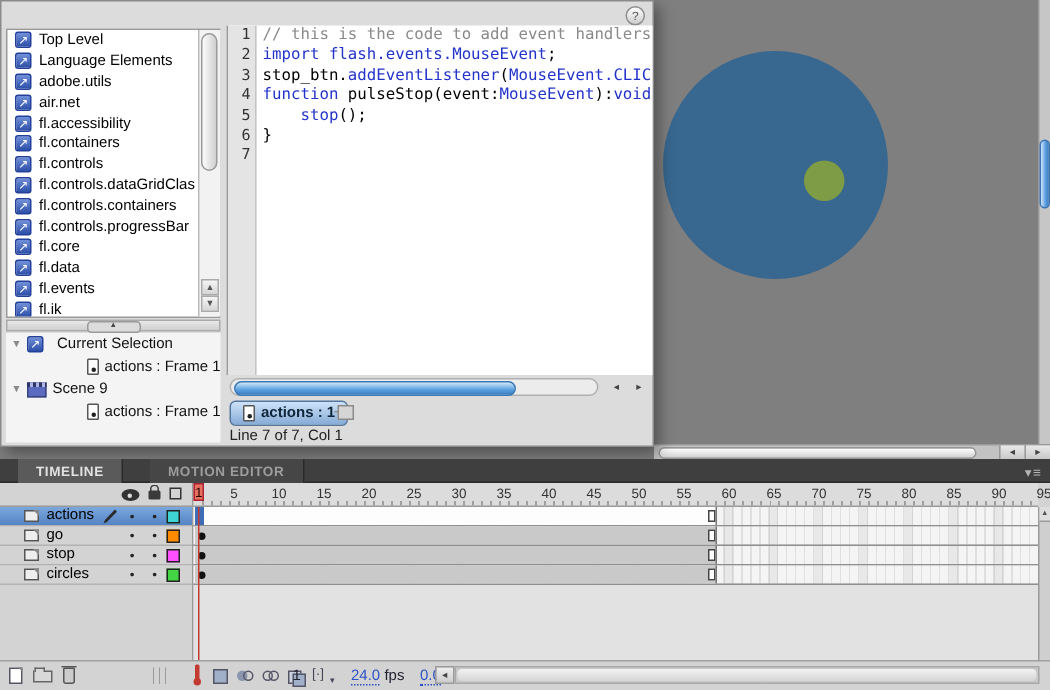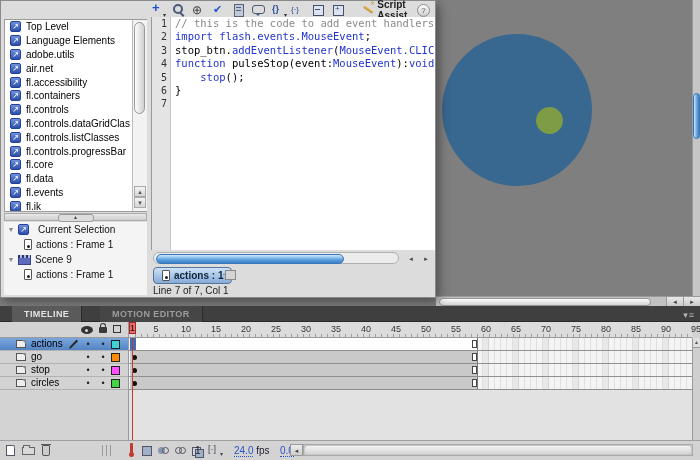--- a/index.html
+++ b/index.html
@@ -69,21 +69,21 @@
       background:linear-gradient(to right,#fdfdfd,#cfcfcf);border:1px solid #9a9a9a;box-sizing:border-box;}
   .sb-btn{position:absolute;left:1px;width:12px;height:11px;text-align:center;font-size:6px;color:#555;line-height:11px;background:linear-gradient(#f5f5f5,#d5d5d5);border:1px solid #aaa;box-sizing:border-box;}
   
   #pane-splitter{left:3px;top:212px;width:143px;height:8px;background:linear-gradient(#e8e8e8,#cfcfcf);border:1px solid #aaa;box-sizing:border-box;}
   #pane-splitter .handle{position:absolute;left:50%;top:0px;transform:translateX(-50%);width:34px;height:6px;border-radius:3px;
       background:#dcdcdc;border:1px solid #9a9a9a;text-align:center;line-height:5px;font-size:5px;color:#444;}
   
   #navigator{left:3px;top:221px;width:143px;height:73px;background:#f4f4f4;overflow:hidden;}
   .nav-row{height:15px;display:flex;align-items:center;white-space:nowrap;}
   .nav-row .tri{flex:0 0 14px;text-align:center;font-size:7px;color:#8a8a8a;}
-  .nav-row.child{padding-left:20px;}
+  .nav-row.child{padding-left:20px;justify-content:flex-end;}
   .nav-label{font-size:10px;margin-left:4px;}
   .frame-icon{display:inline-block;width:8px;height:11px;background:#fff;border:1px solid #555;border-radius:1px;position:relative;box-sizing:border-box;}
   .frame-icon::after{content:"";position:absolute;left:2px;bottom:1px;width:3px;height:3px;border-radius:50%;background:#222;}
   .scene-icon{display:inline-block;width:13px;height:10px;background:#5b6cc0;border:1px solid #39437e;box-sizing:border-box;position:relative;}
   .scene-icon::before{content:"";position:absolute;left:-1px;top:-1px;width:13px;height:3px;
       background:repeating-linear-gradient(90deg,#2c3566 0 2px,#aeb6e2 2px 4px);}
   .symbol-icon{display:inline-block;width:8px;height:8px;background:#8ac33f;border:1px solid #567a22;transform:rotate(45deg);box-shadow:2px 2px 0 #d86c2a;margin-left:2px;}
 
   
   #script-pane{left:150px;top:16px;width:284px;height:233px;background:#fff;border-left:1px solid #999;box-sizing:border-box;overflow:hidden;}
@@ -197,38 +197,20 @@
   </div>
   <div id="stage-hscroll" class="abs">
     <div class="hthumb"></div>
     <div class="hs-btn" style="right:17px;">◂</div>
     <div class="hs-btn" style="right:0;">▸</div>
   </div>
 </div>
 
 <div id="actions-panel" class="abs">
 
-  <div id="as-toolbar" class="abs">
-    <span id="tb-icons" style="display:flex;gap:5px;">
-        <span class="tbicon icon-add-script"></span>
-        <span class="tbicon icon-find"></span>
-        <span class="tbicon icon-insert-target-path"></span>
-        <span class="tbicon icon-check-syntax"></span>
-        <span class="tbicon icon-auto-format"></span>
-        <span class="tbicon icon-show-code-hint"></span>
-        <span class="tbicon icon-debug-options"></span>
-        <span class="tbicon icon-collapse-between-braces"></span>
-        <span class="tbicon icon-collapse-selection"></span>
-        <span class="tbicon icon-expand-all"></span>
-      </span>
-    <span id="script-assist">
-      <span class="icon-wand"></span>
-      <span class="sa-label">Script Assist</span>
-    </span>
-  </div>
   <span class="icon-help">?</span>
 
   <div id="library-box" class="abs">
       <div class="lib-item">
         <span class="pkg-icon">↗</span>
         <span class="lib-label">Top Level</span>
       </div>
       <div class="lib-item">
         <span class="pkg-icon">↗</span>
         <span class="lib-label">Language Elements</span>
@@ -252,21 +234,21 @@
       <div class="lib-item">
         <span class="pkg-icon">↗</span>
         <span class="lib-label">fl.controls</span>
       </div>
       <div class="lib-item">
         <span class="pkg-icon">↗</span>
         <span class="lib-label">fl.controls.dataGridClas</span>
       </div>
       <div class="lib-item">
         <span class="pkg-icon">↗</span>
-        <span class="lib-label">fl.controls.listClasses</span>
+        <span class="lib-label">fl.controls.containers</span>
       </div>
       <div class="lib-item">
         <span class="pkg-icon">↗</span>
         <span class="lib-label">fl.controls.progressBar</span>
       </div>
       <div class="lib-item">
         <span class="pkg-icon">↗</span>
         <span class="lib-label">fl.core</span>
       </div>
       <div class="lib-item">

